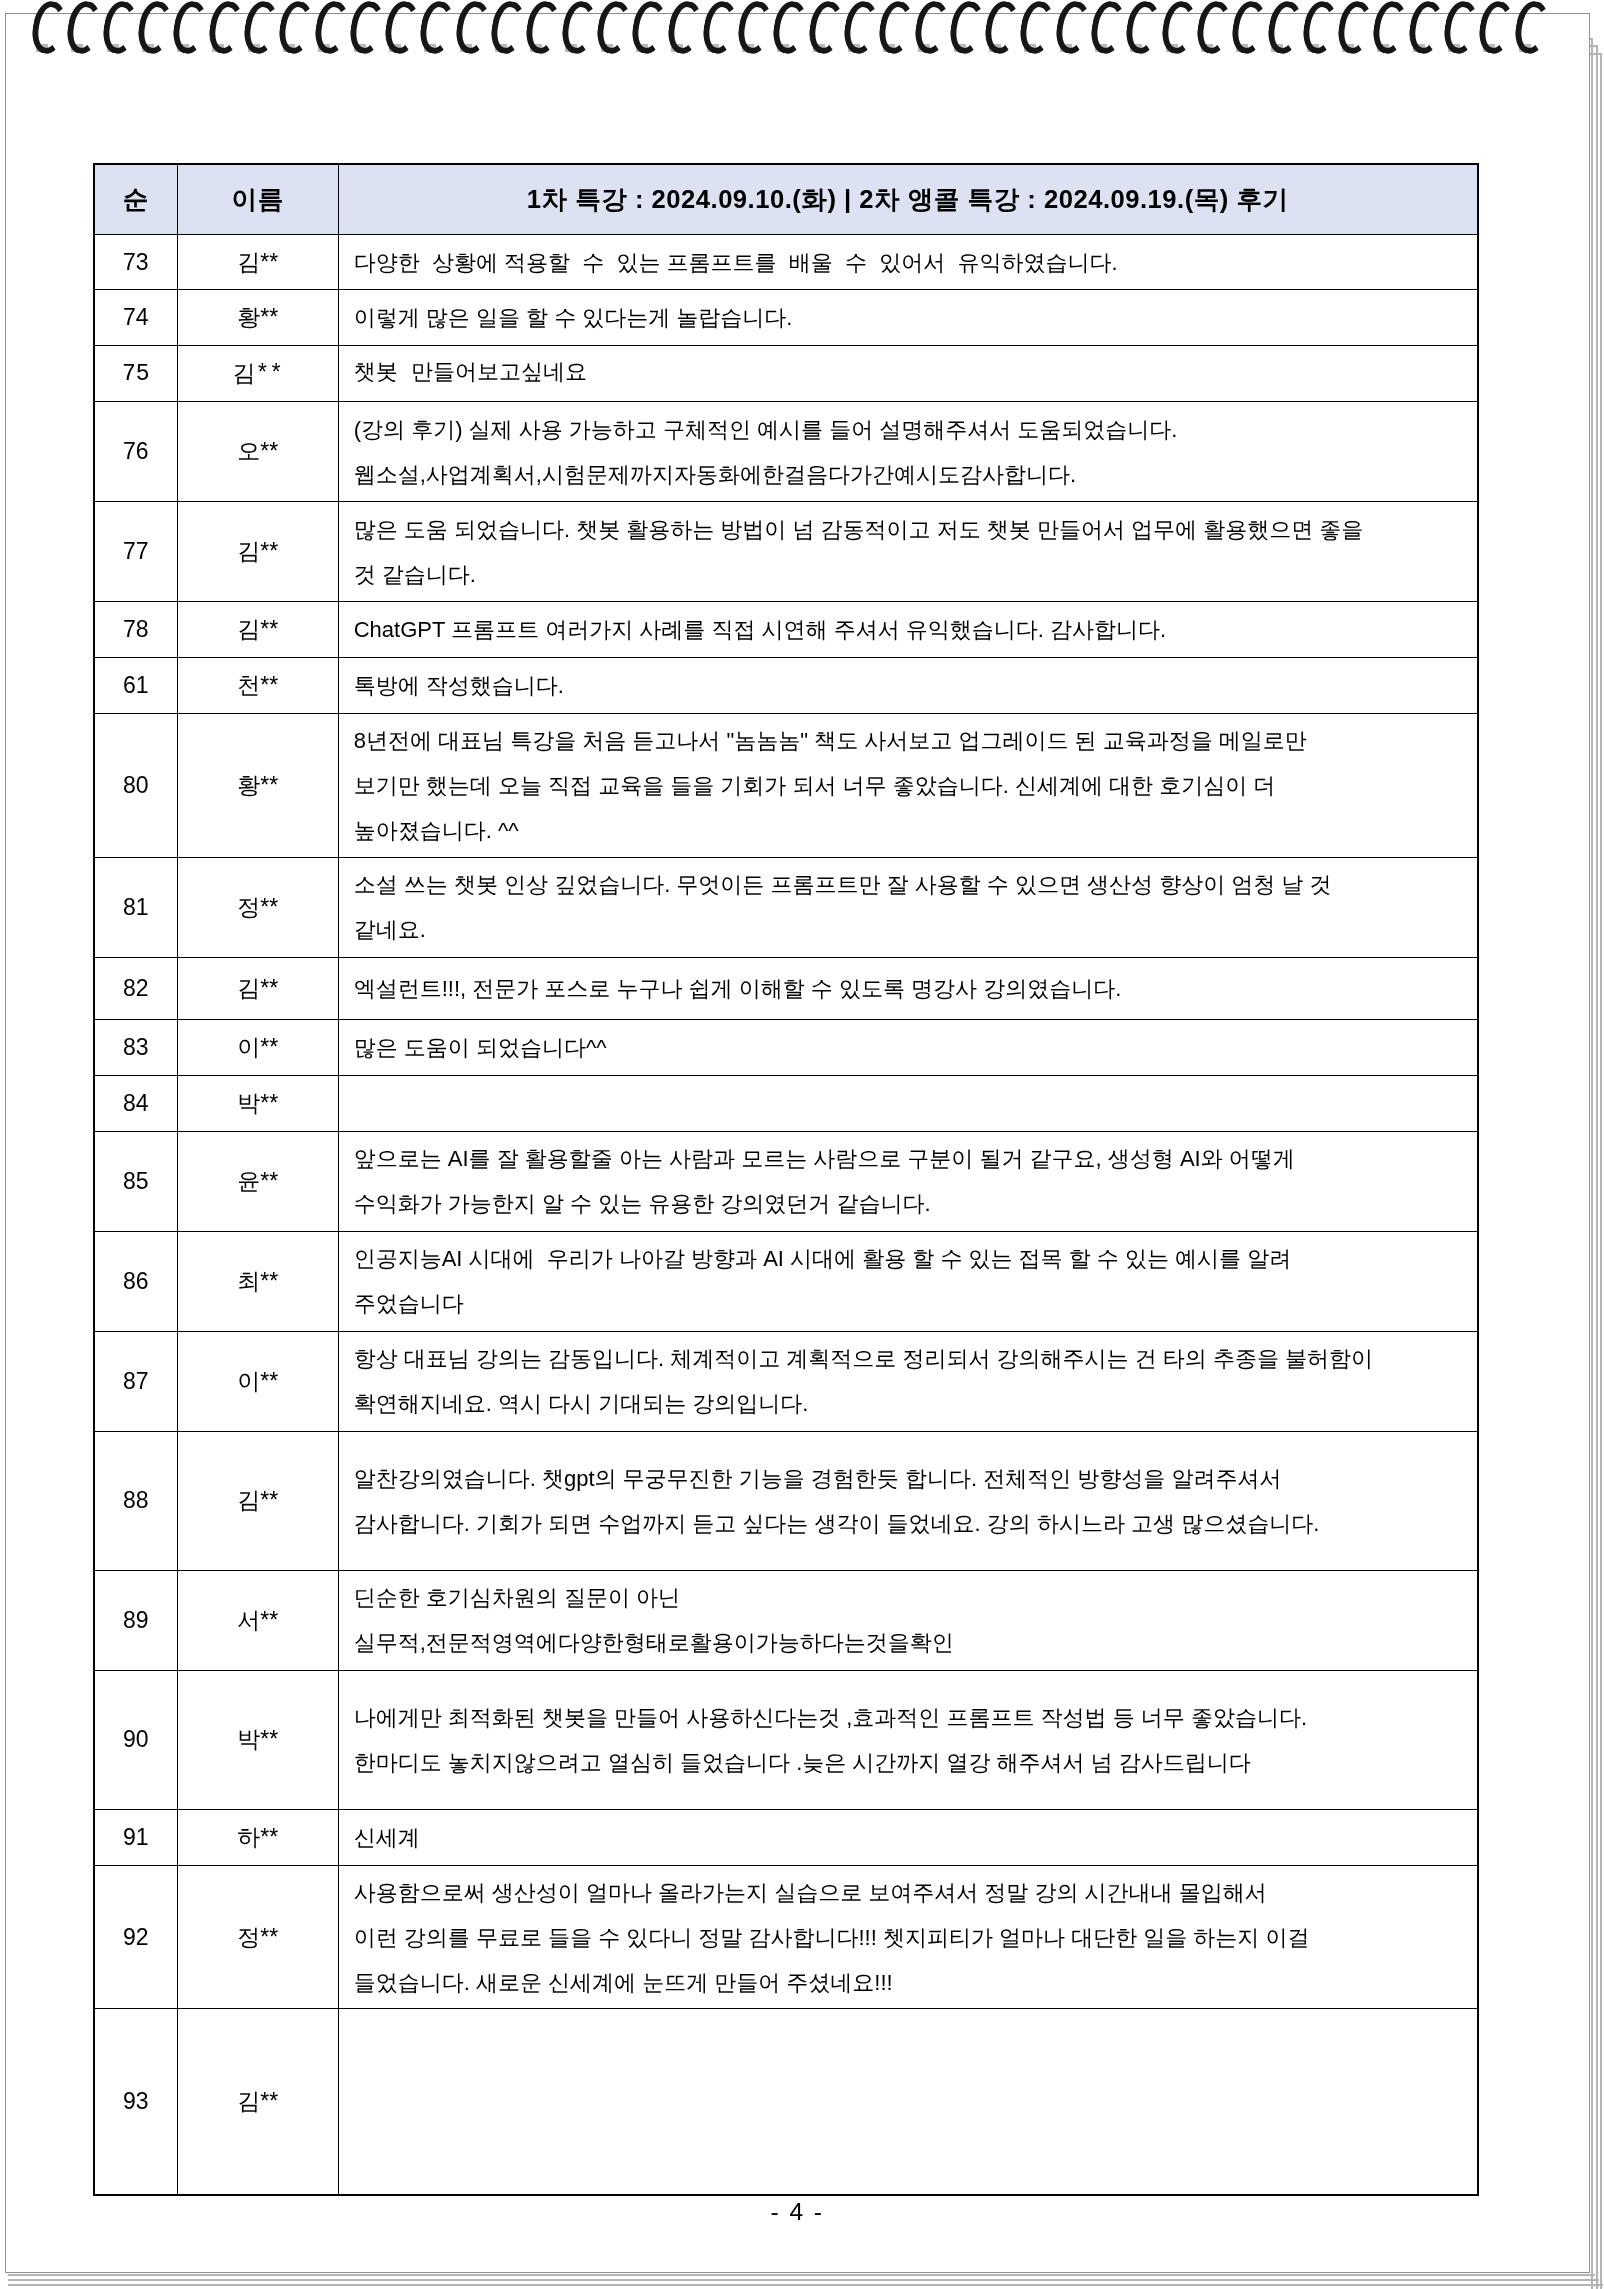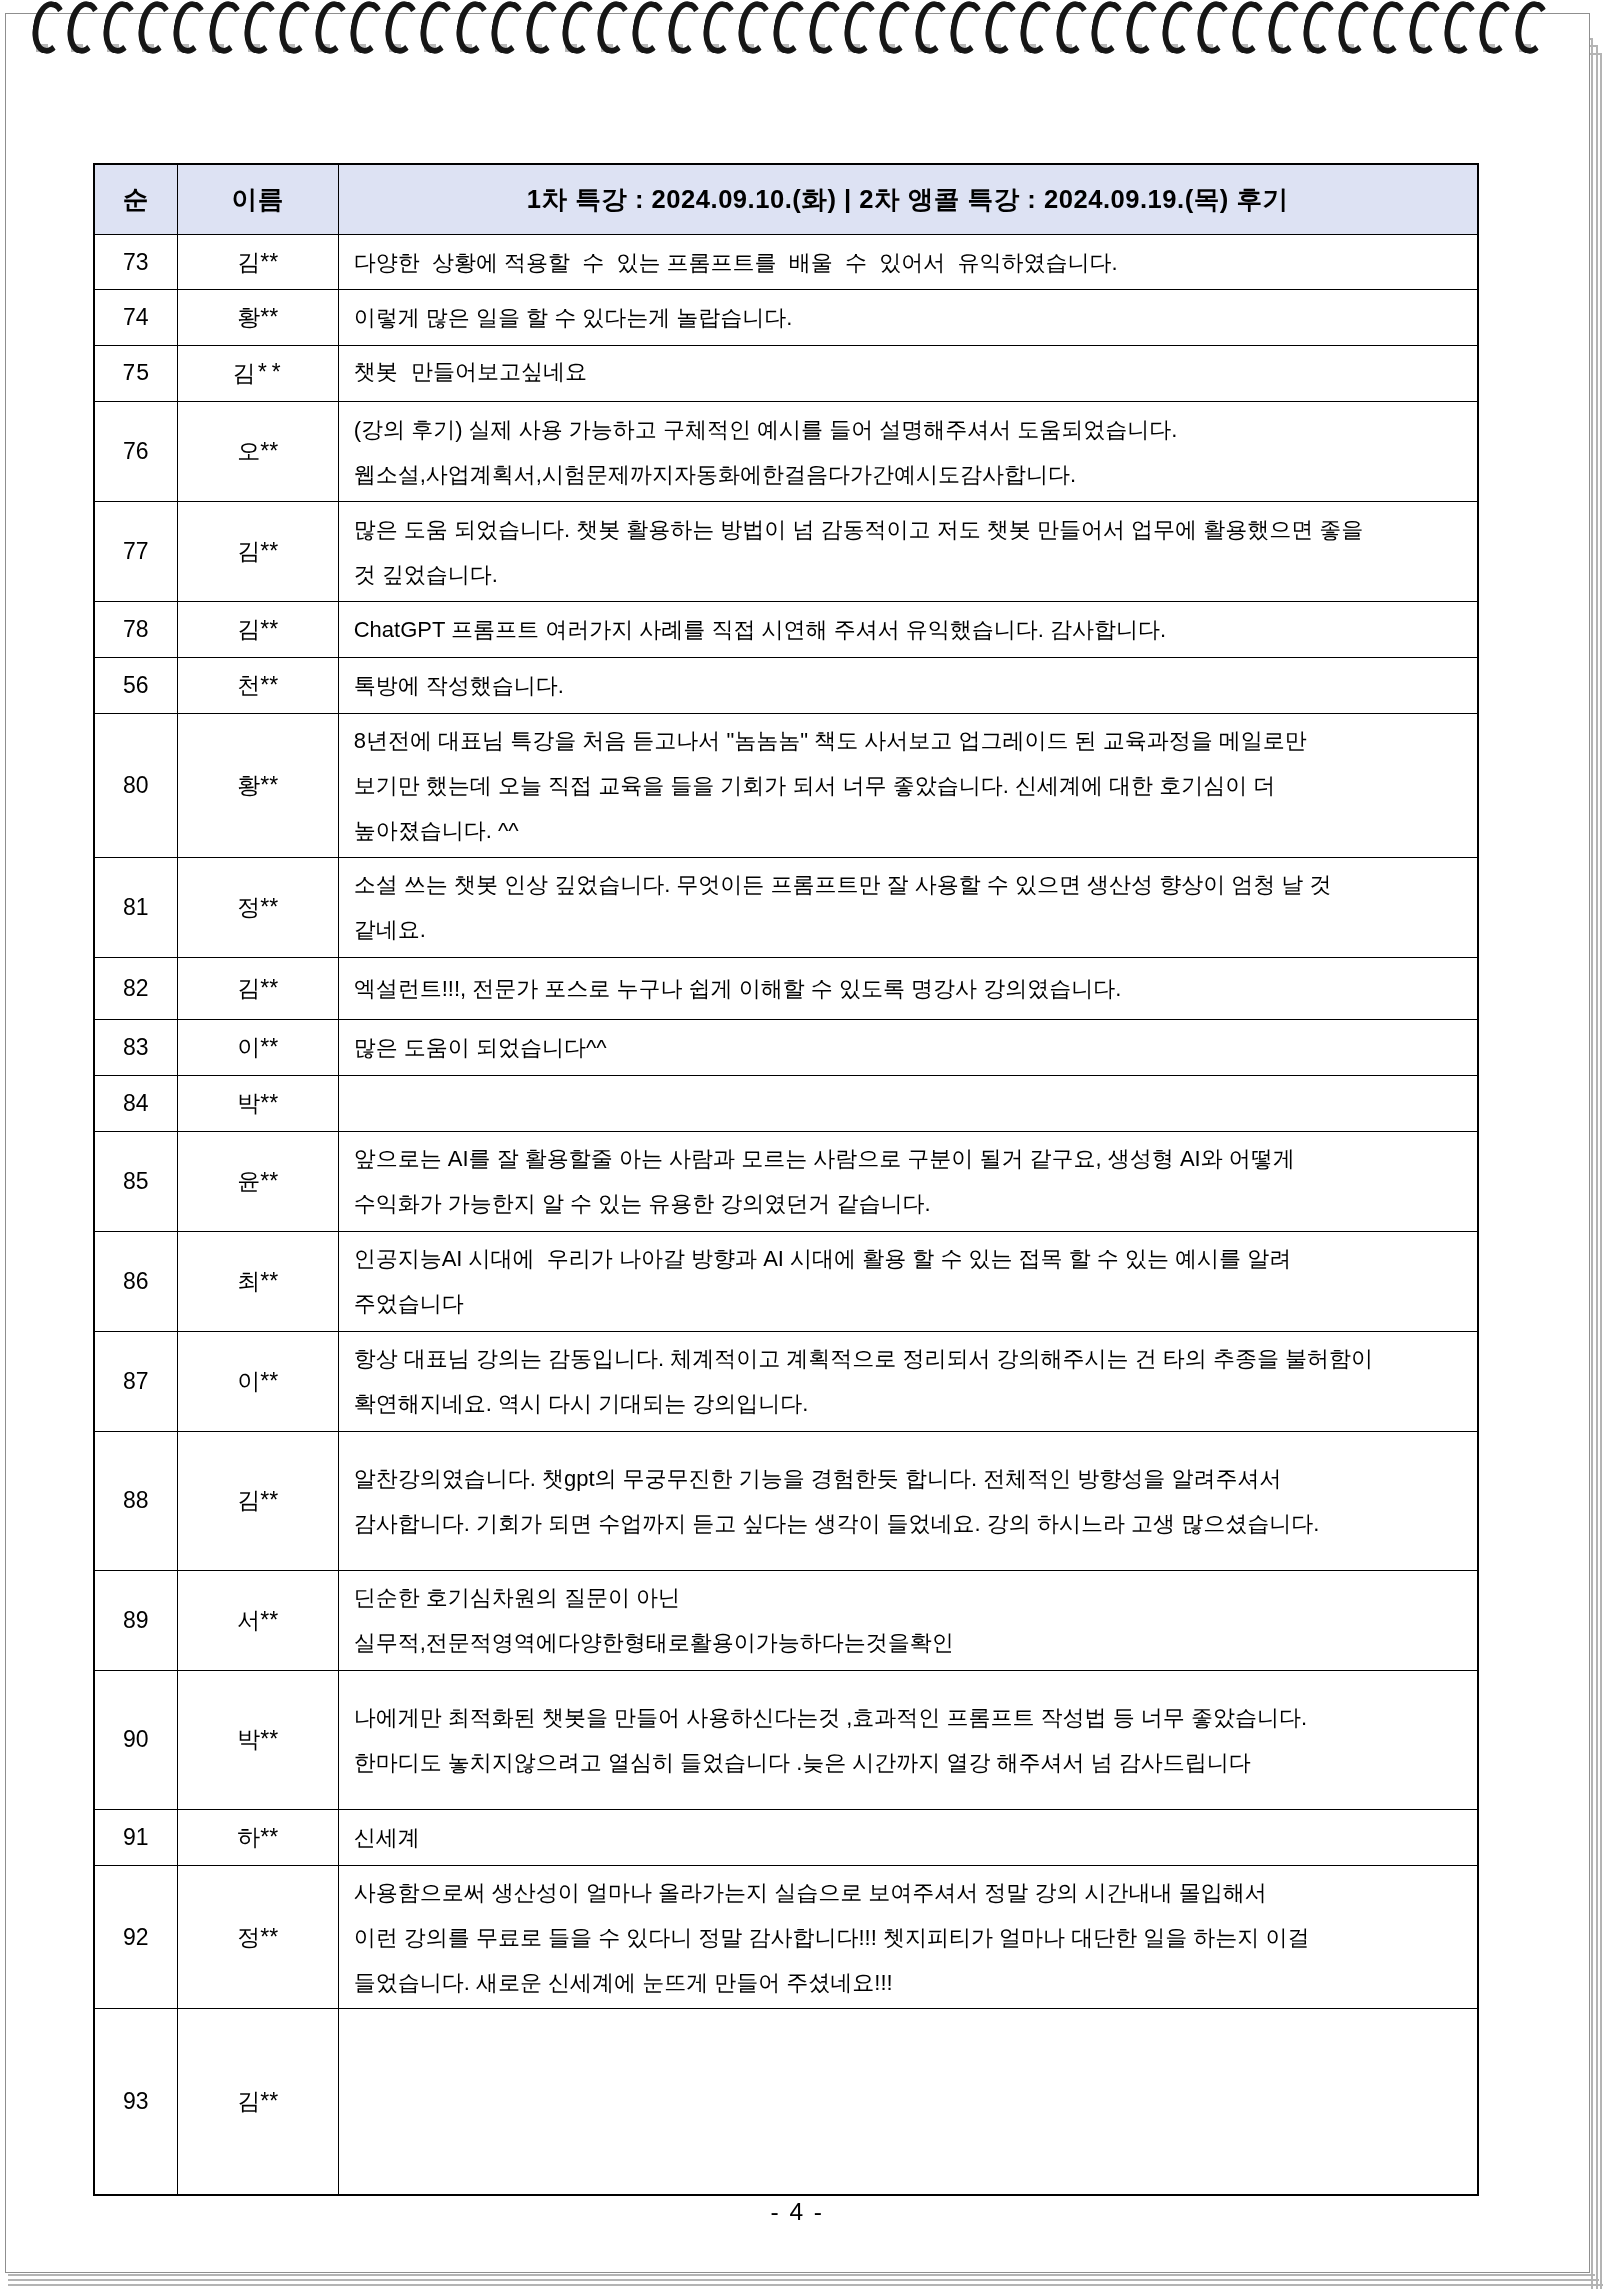--- a/index.html
+++ b/index.html
@@ -102,32 +102,32 @@
           <div class="td c-rev">
             <div class="line">(강의 후기) 실제 사용 가능하고 구체적인 예시를 들어 설명해주셔서 도움되었습니다.</div>
             <div class="line">웹소설,사업계획서,시험문제까지자동화에한걸음다가간예시도감사합니다.</div>
           </div>
         </div>
         <div class="tr" style="min-height: 99px;">
           <div class="td c-no">77</div>
           <div class="td c-name">김**</div>
           <div class="td c-rev">
             <div class="line">많은 도움 되었습니다. 챗봇 활용하는 방법이 넘 감동적이고 저도 챗봇 만들어서 업무에 활용했으면 좋을</div>
-            <div class="line">것 깊었습니다.</div>
+            <div class="line">것 같습니다.</div>
           </div>
         </div>
         <div class="tr" style="min-height: 55px;">
           <div class="td c-no">78</div>
           <div class="td c-name">김**</div>
           <div class="td c-rev">
             <div class="line">ChatGPT 프롬프트 여러가지 사례를 직접 시연해 주셔서 유익했습니다. 감사합니다.</div>
           </div>
         </div>
         <div class="tr" style="min-height: 55px;">
-          <div class="td c-no">56</div>
+          <div class="td c-no">61</div>
           <div class="td c-name">천**</div>
           <div class="td c-rev">
             <div class="line">톡방에 작성했습니다.</div>
           </div>
         </div>
         <div class="tr" style="min-height: 140px;">
           <div class="td c-no">80</div>
           <div class="td c-name">황**</div>
           <div class="td c-rev">
             <div class="line">8년전에 대표님 특강을 처음 듣고나서 "놈놈놈" 책도 사서보고 업그레이드 된 교육과정을 메일로만</div>

